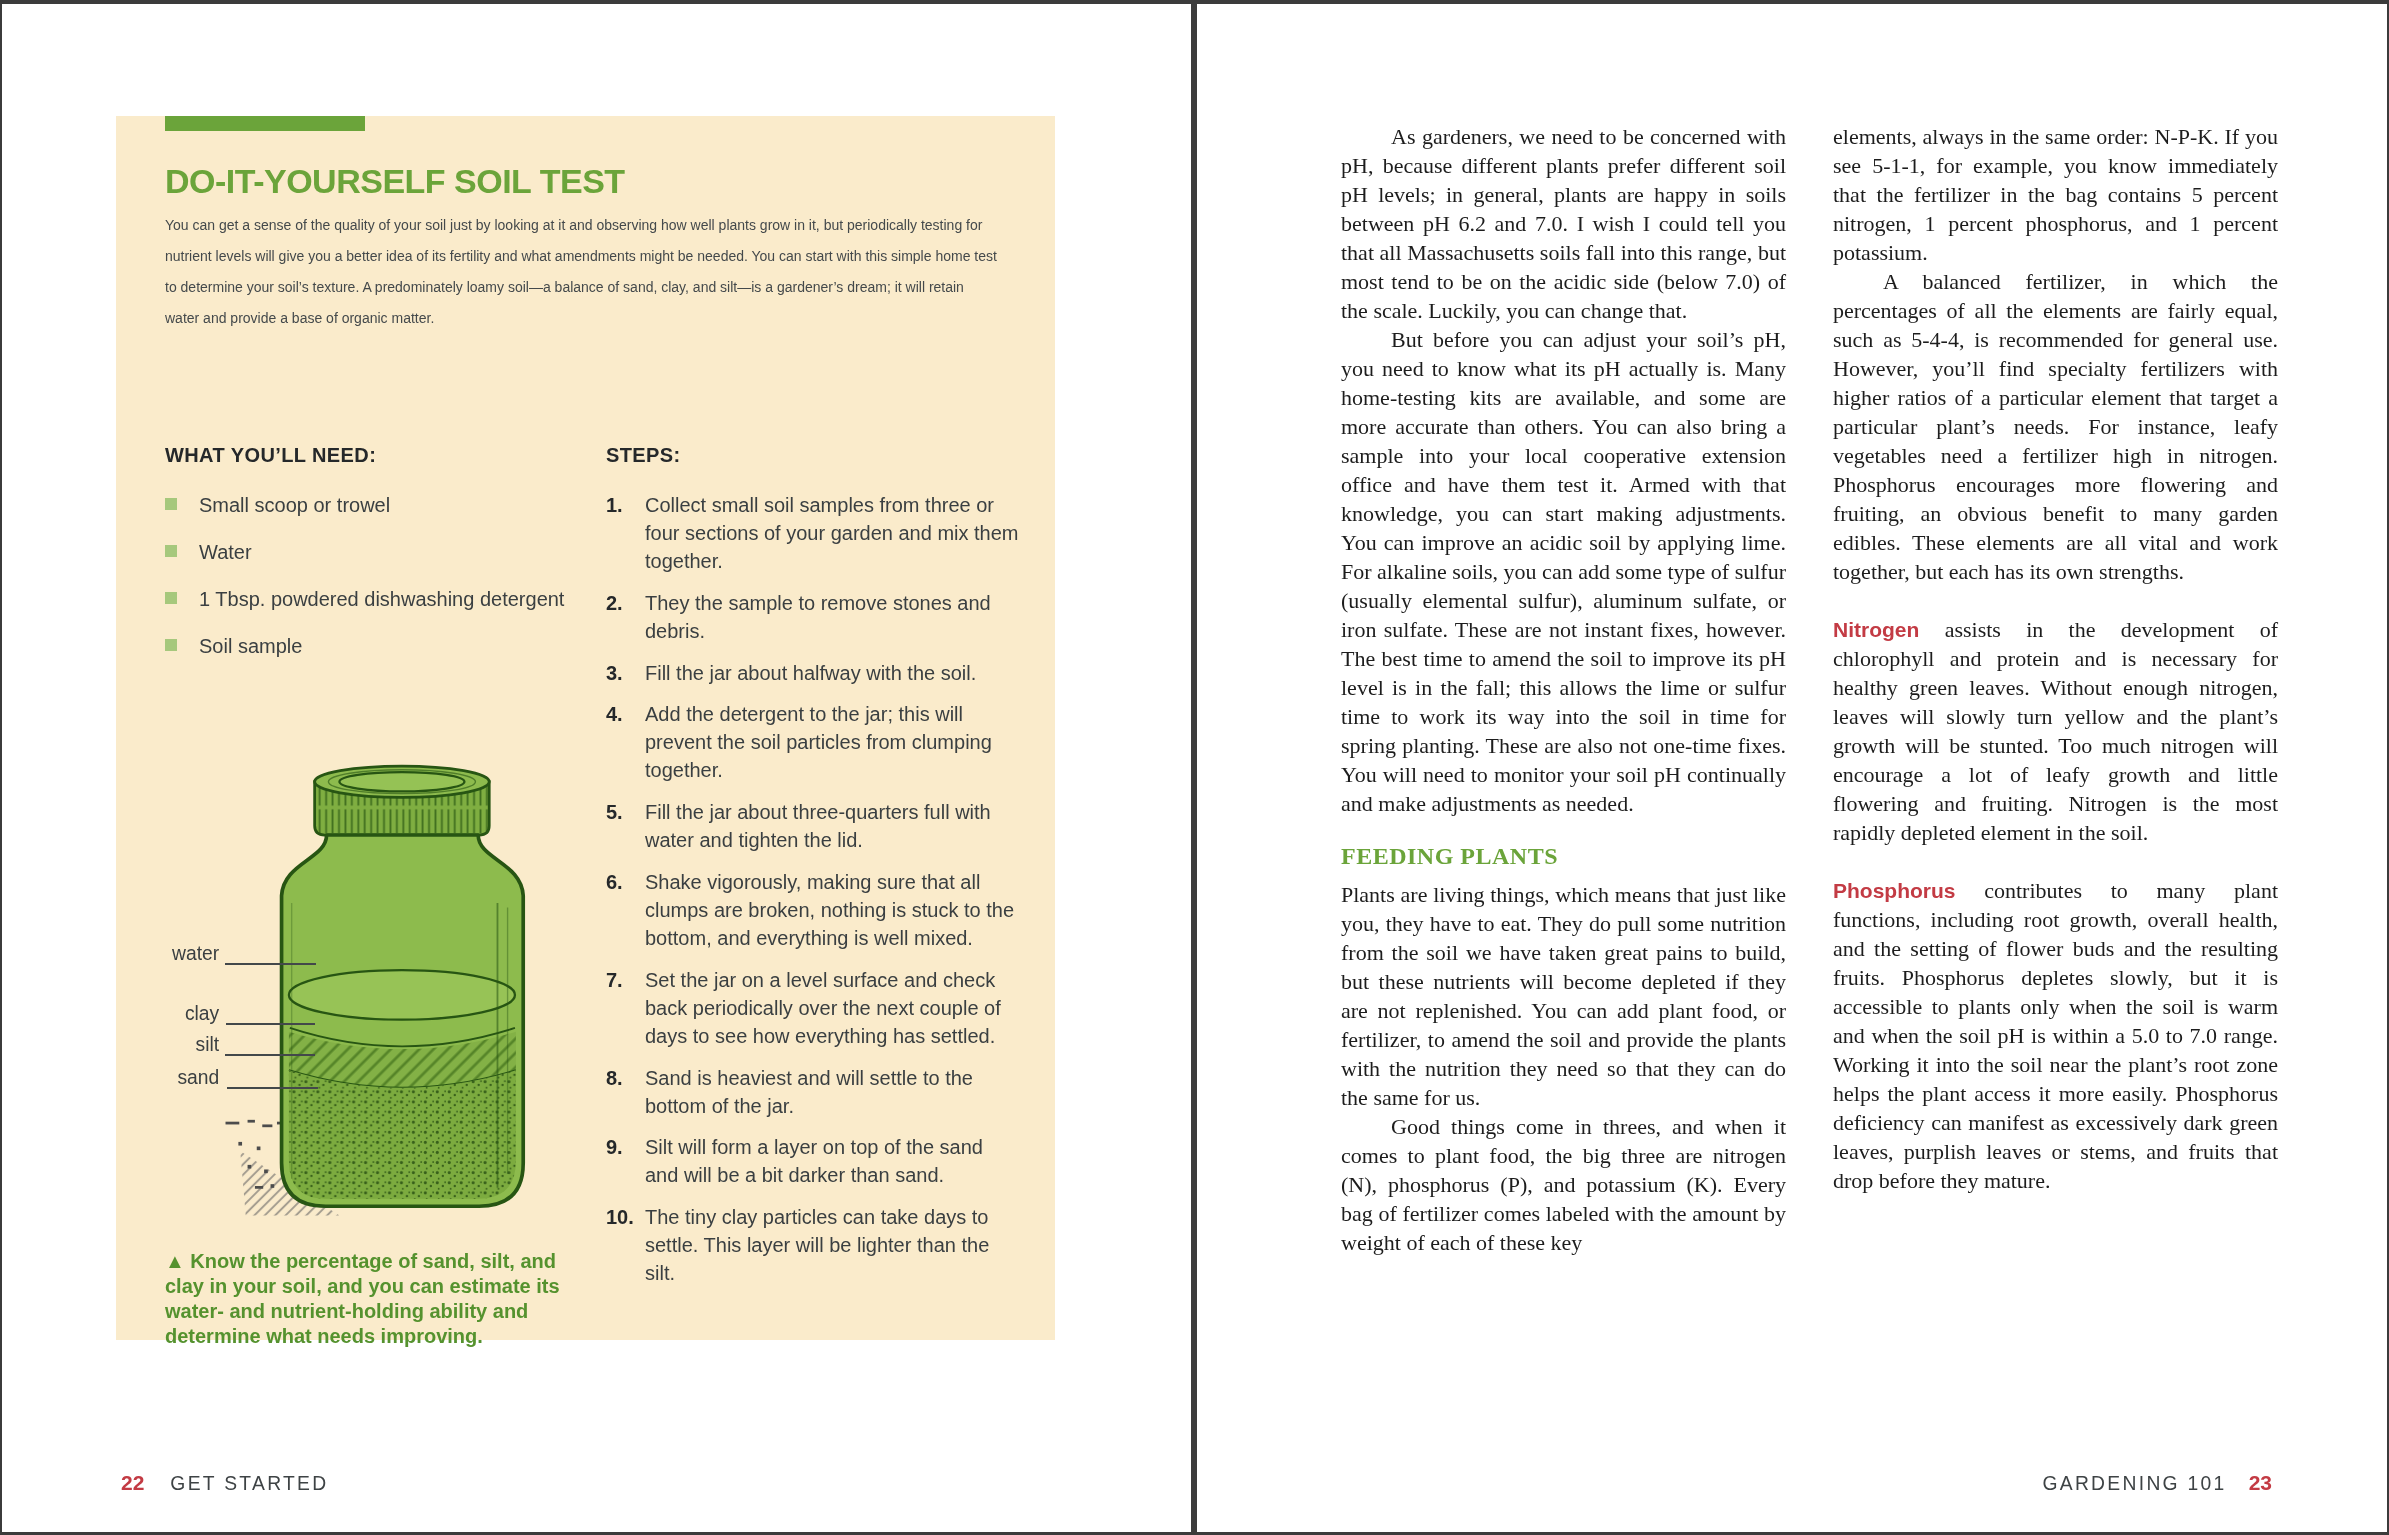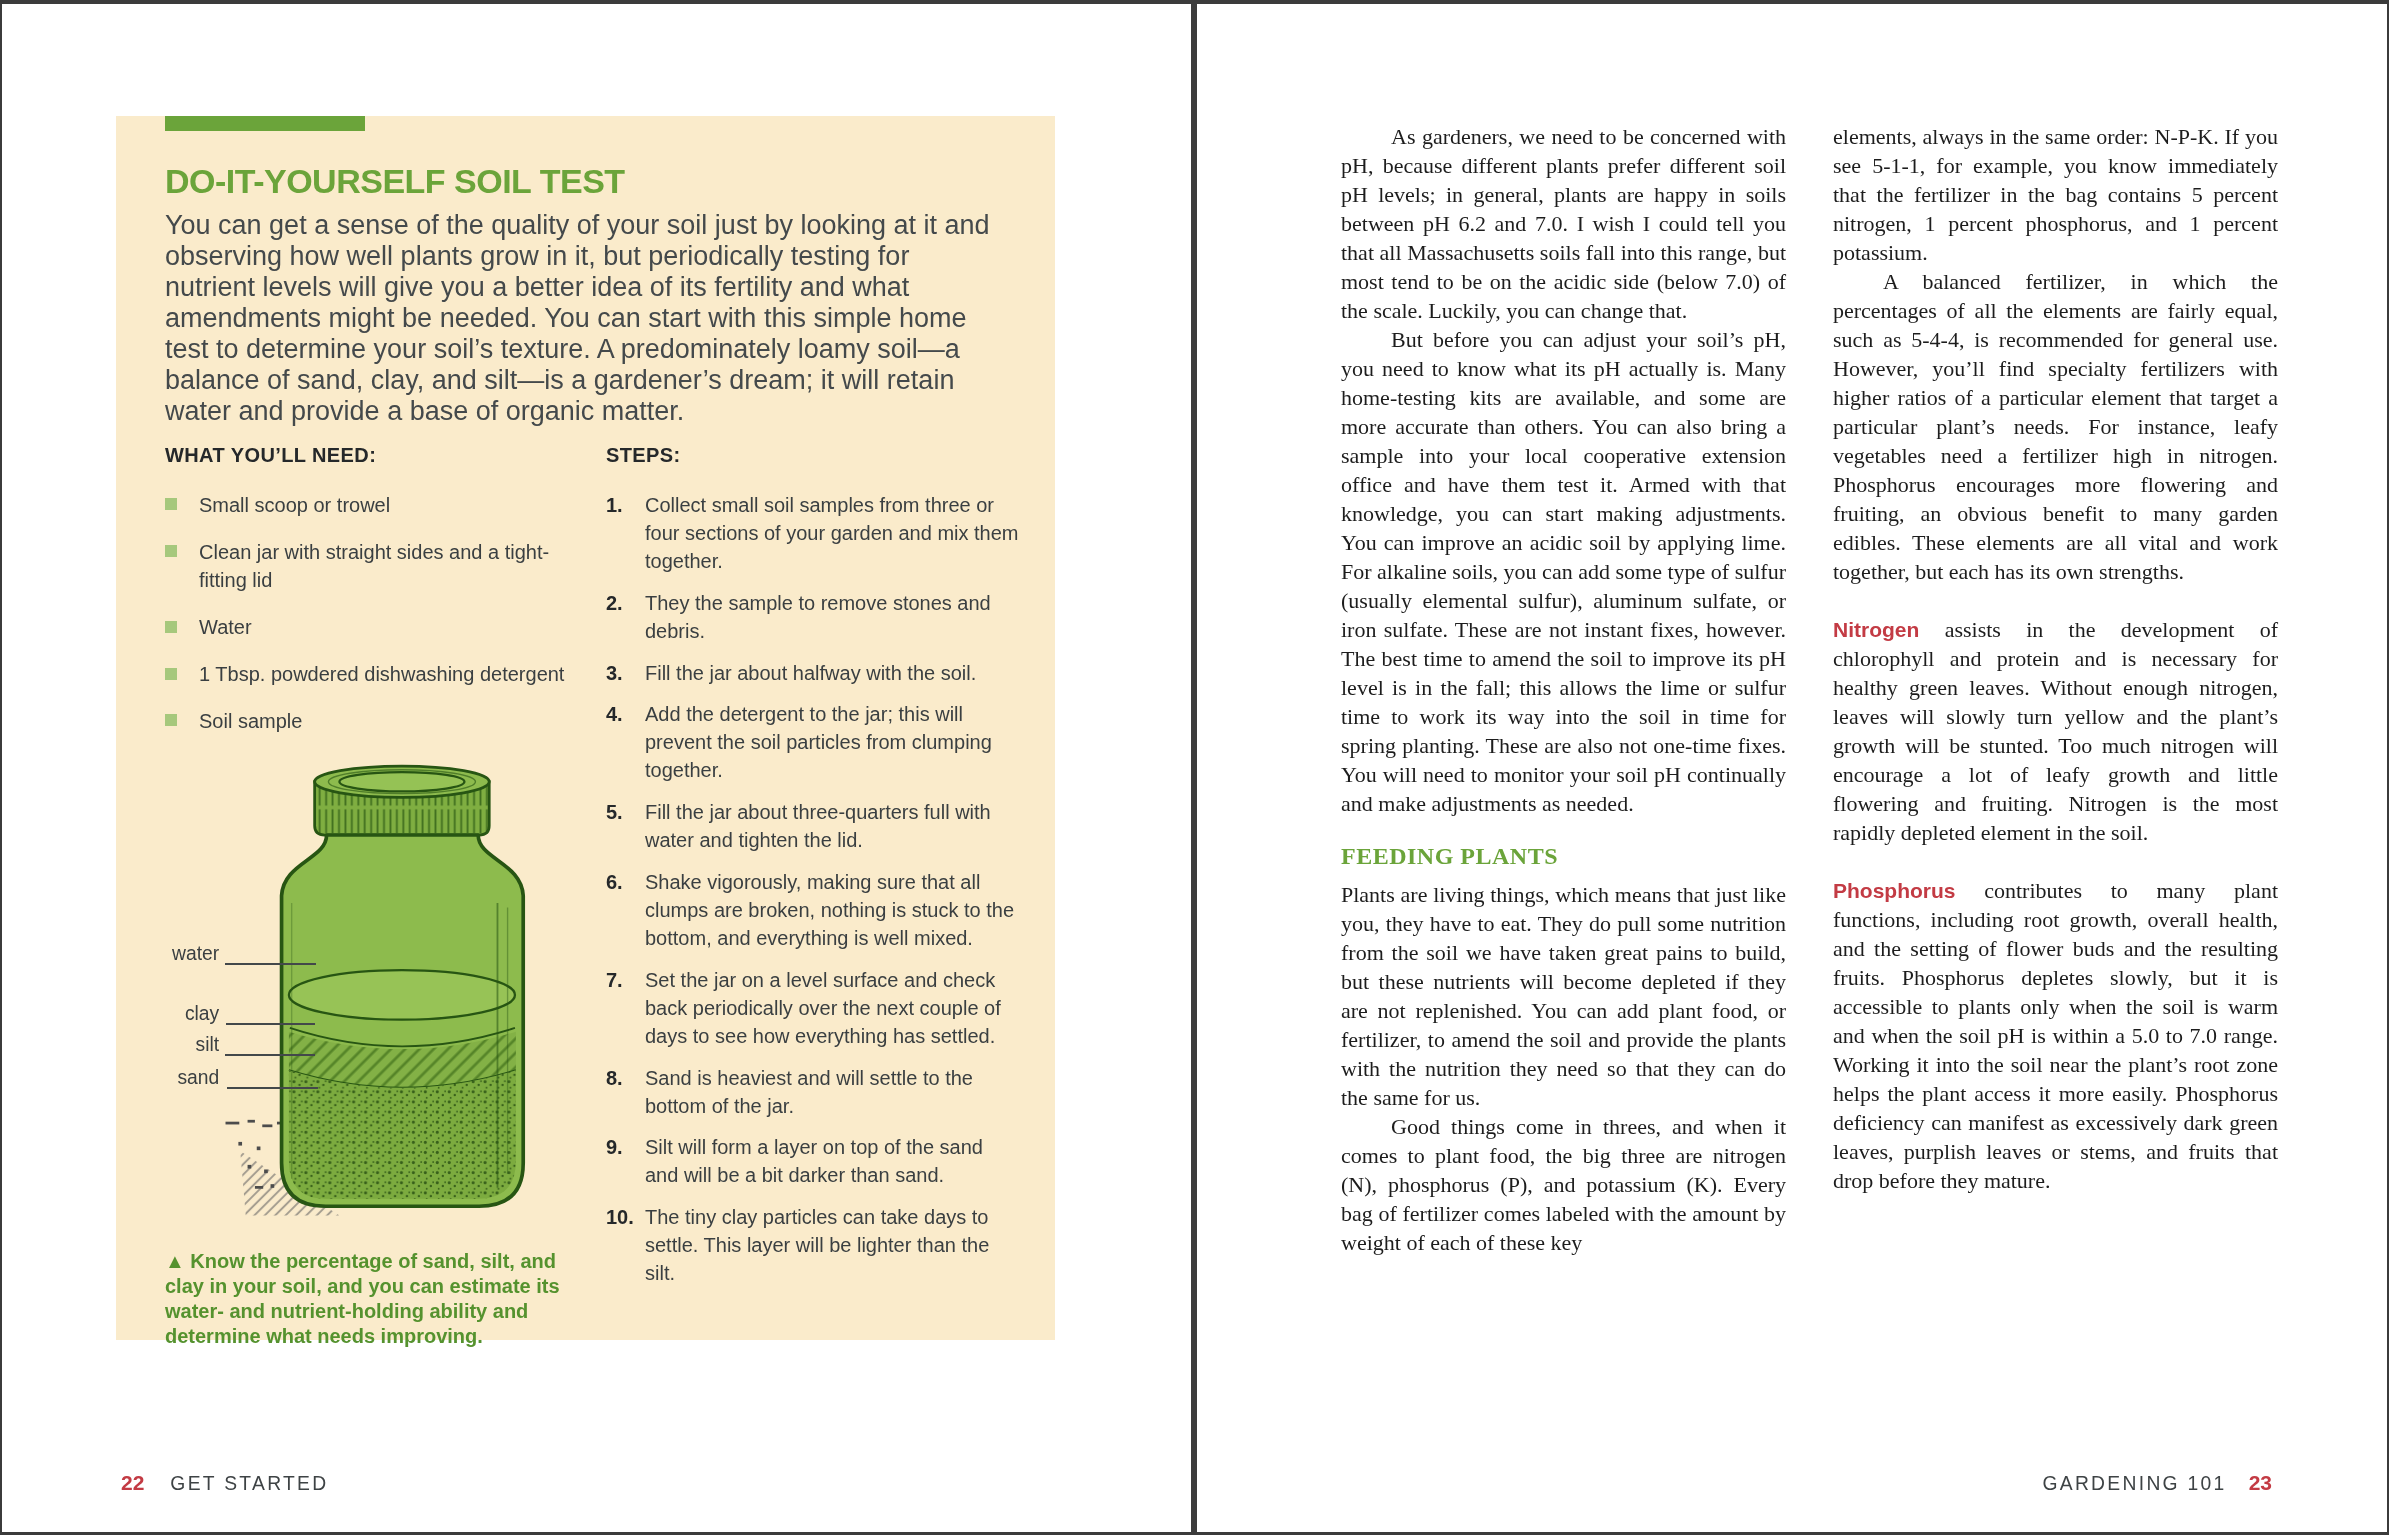--- a/index.html
+++ b/index.html
@@ -11,21 +11,21 @@
     font-family:"Liberation Sans", sans-serif;
   }
   .gutter { position:absolute; left:1189px; top:0; width:6.4px; height:100%; background:#3c3c3c; }
 
   
   .panel { position:absolute; left:114px; top:112px; width:939px; height:1224px; background:#FAEBCB; }
   .accent-bar { position:absolute; left:49px; top:0px; width:200px; height:14.7px; background:#6BA43A; }
   .panel-title { position:absolute; left:49px; top:46px; margin:0; font-size:34px; font-weight:700;
     letter-spacing:-0.5px; color:#6BA43A; }
   .panel-intro { position:absolute; left:49px; top:94px; width:834px; margin:0;
-    font-size:27px; line-height:31px; color:#44494B; }
+    font-size:14px; line-height:31px; color:#44494B; }
 
   .need-col  { position:absolute; left:49px;  top:328px; width:423px; }
   .steps-col { position:absolute; left:490px; top:328px; width:415px; }
   .list-heading { margin:0 0 24px 0; font-size:20px; font-weight:700; letter-spacing:0.4px; color:#25282A; }
 
   ul.need-list { list-style:none; margin:0; padding:0; }
   ul.need-list li { display:flex; margin-bottom:18.4px; font-size:20px; line-height:28.5px; color:#3A3F41; }
   .bullet { flex:0 0 12px; width:12px; height:12px; background:#A6C87C; margin-top:7.4px; }
   .ntxt { margin-left:22px; width:368px; }
 
@@ -74,24 +74,20 @@
 
       <div class="need-col">
         <h2 class="list-heading">WHAT YOU’LL NEED:</h2>
         <ul class="need-list">
 
             <li>
               <span class="bullet"></span>
               <span class="ntxt">Small scoop or trowel</span>
             </li>
 
-            <li>
-              <span class="bullet"></span>
-              <span class="ntxt">Clean jar with straight sides and a tight-fitting lid</span>
-            </li>
 
             <li>
               <span class="bullet"></span>
               <span class="ntxt">Water</span>
             </li>
 
             <li>
               <span class="bullet"></span>
               <span class="ntxt">1 Tbsp. powdered dishwashing detergent</span>
             </li>

